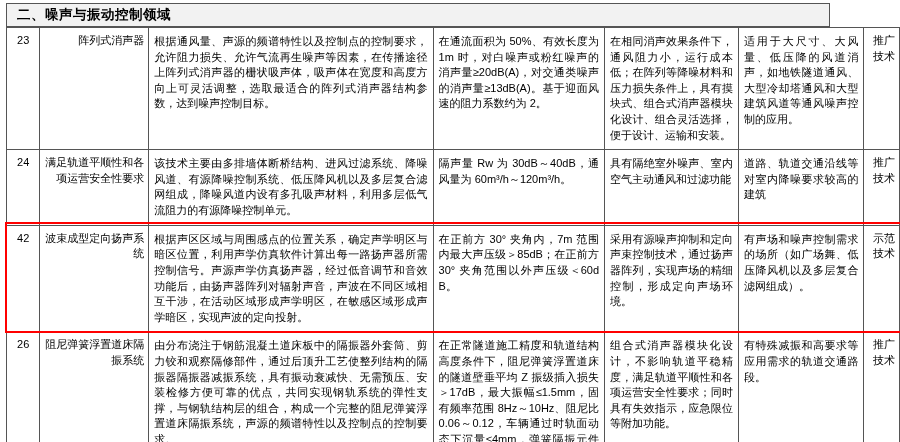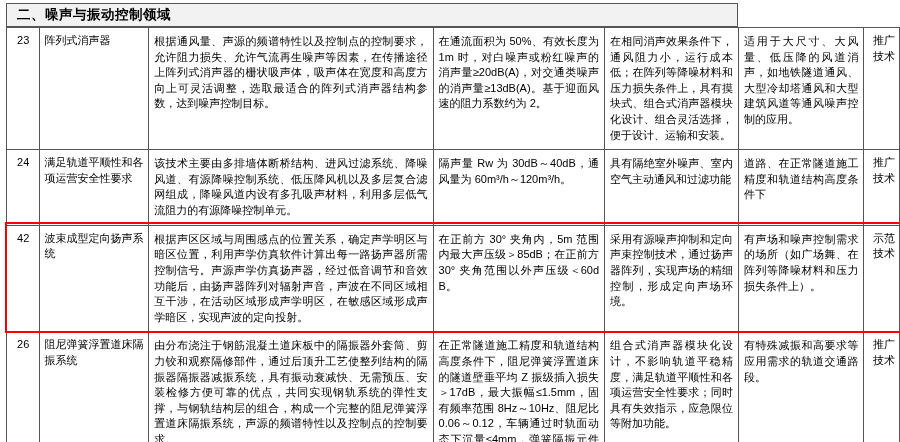--- a/index.html
+++ b/index.html
@@ -16,21 +16,21 @@
   }
   .page {
     position: relative;
     width: 900px;
     height: 442px;
     box-sizing: border-box;
     padding: 0 3px;
   }
   .section-header {
     box-sizing: border-box;
-    width: 732px;
+    width: 824px;
     margin: 3px 0 0 3px;
     border: 1px solid #555;
     background: #f2f2f2;
     height: 24px;
     line-height: 22px;
     padding-left: 10px;
     font-size: 13.5px;
     font-weight: bold;
     letter-spacing: 0.5px;
   }
@@ -52,20 +52,21 @@
     text-align: center;
     vertical-align: middle;
     font-size: 12px;
     padding: 4px 1px;
   }
   td.name {
     vertical-align: middle;
     font-size: 11.5px;
     line-height: 1.5;
     padding: 5px 4px;
+    text-align: right;
   }
   td.tagcell {
     text-align: right;
     vertical-align: middle;
     font-size: 11.5px;
     line-height: 1.35;
     padding: 4px 2px;
   }
   .cellpara {
     margin: 1px;
@@ -123,39 +124,39 @@
         <td>
             <p class="cellpara">该技术主要由多排墙体断桥结构、进风过滤系统、降噪风道、有源降噪控制系统、低压降风机以及多层复合滤网组成，降噪风道内设有多孔吸声材料，利用多层低气流阻力的有源降噪控制单元。</p>
           </td>
         <td>
             <p class="cellpara">隔声量 Rw 为 30dB～40dB，通风量为 60m³/h～120m³/h。</p>
           </td>
         <td>
             <p class="cellpara">具有隔绝室外噪声、室内空气主动通风和过滤功能</p>
           </td>
         <td>
-            <p class="cellpara">道路、在正常隧道施工精度和轨道结构高度条件下</p>
+            <p class="cellpara">道路、轨道交通沿线等对室内降噪要求较高的建筑</p>
           </td>
         <td class="tagcell">推广技术</td>
       </tr>
 
       <tr>
         <td class="num">42</td>
         <td class="name">波束成型定向扬声系统</td>
         <td>
             <p class="cellpara">根据声区区域与周围感点的位置关系，确定声学明区与暗区位置，利用声学仿真软件计算出每一路扬声器所需控制信号。声源声学仿真扬声器，经过低音调节和音效功能后，由扬声器阵列对辐射声音，声波在不同区域相互干涉，在活动区域形成声学明区，在敏感区域形成声学暗区，实现声波的定向投射。</p>
           </td>
         <td>
-            <p class="cellpara">在正前方 30° 夹角内，5m 范围内最大声压级＞85dB；在正前方 30° 夹角范围以外声压级＜60dB。</p>
+            <p class="cellpara">在正前方 30° 夹角内，7m 范围内最大声压级＞85dB；在正前方 30° 夹角范围以外声压级＜60dB。</p>
           </td>
         <td>
             <p class="cellpara">采用有源噪声抑制和定向声束控制技术，通过扬声器阵列，实现声场的精细控制，形成定向声场环境。</p>
           </td>
         <td>
-            <p class="cellpara">有声场和噪声控制需求的场所（如广场舞、在阵列等降噪材料和压力损失条件上）。</p>
+            <p class="cellpara">有声场和噪声控制需求的场所（如广场舞、低压降风机以及多层复合滤网组成）。</p>
           </td>
         <td class="tagcell">示范技术</td>
       </tr>
 
       <tr>
         <td class="num">26</td>
         <td class="name">阻尼弹簧浮置道床隔振系统</td>
         <td>
             <p class="cellpara">由分布浇注于钢筋混凝土道床板中的隔振器外套筒、剪力铰和观察隔修部件，通过后顶升工艺使整列结构的隔振器隔振器减振系统，具有振动衰减快、无需预压、安装检修方便可靠的优点，共同实现钢轨系统的弹性支撑，与钢轨结构层的组合，构成一个完整的阻尼弹簧浮置道床隔振系统，声源的频谱特性以及控制点的控制要求。</p>
           </td>

